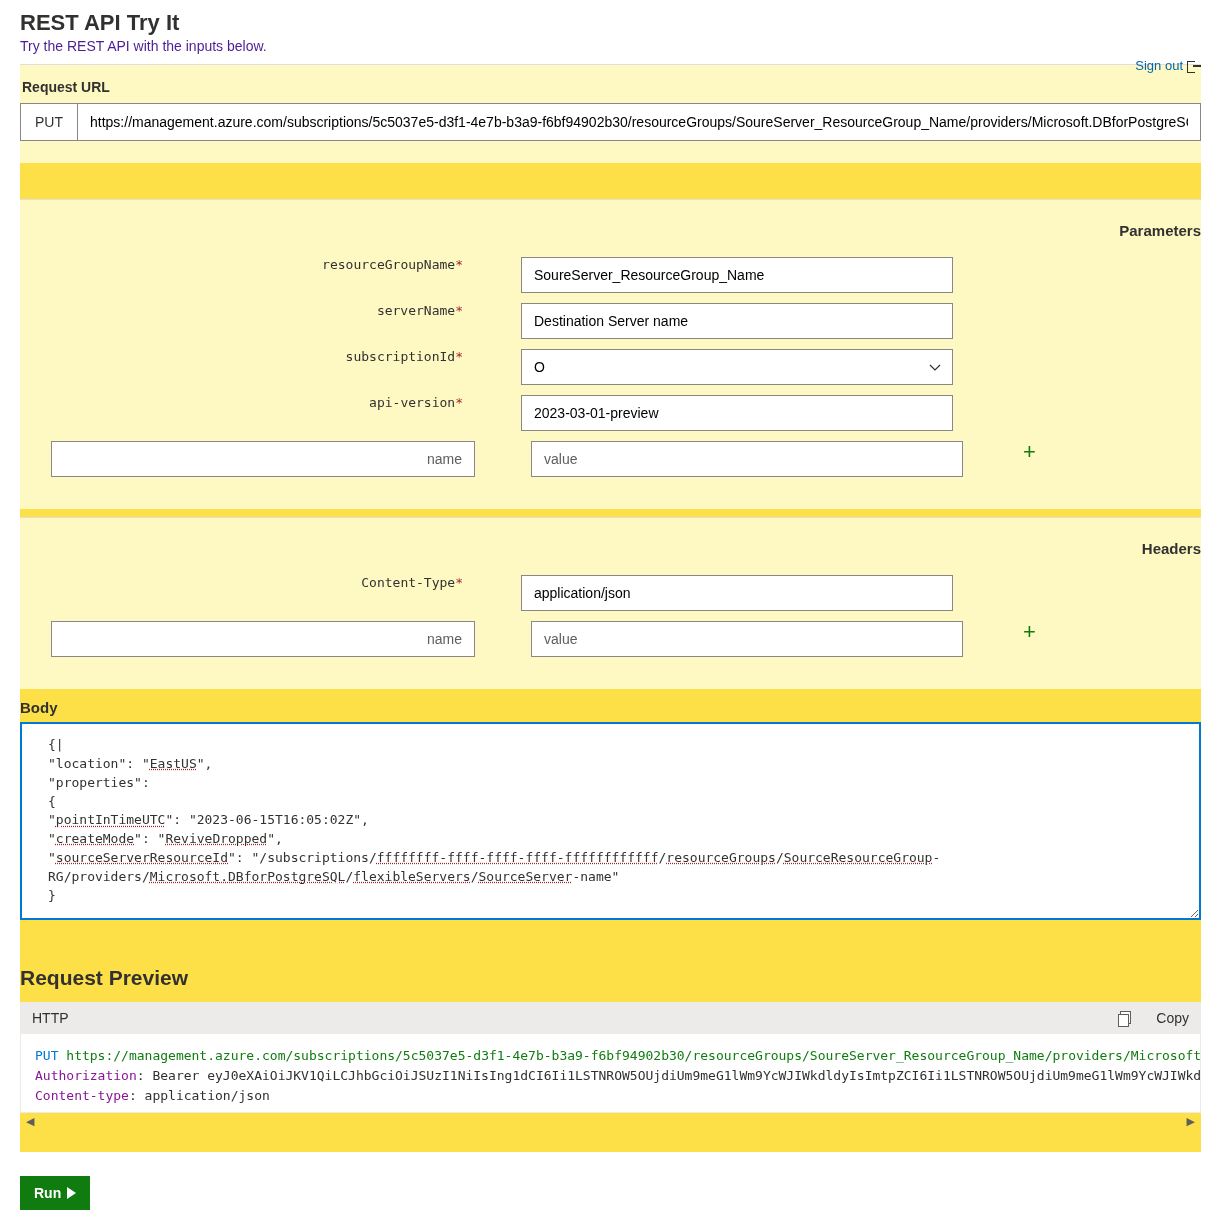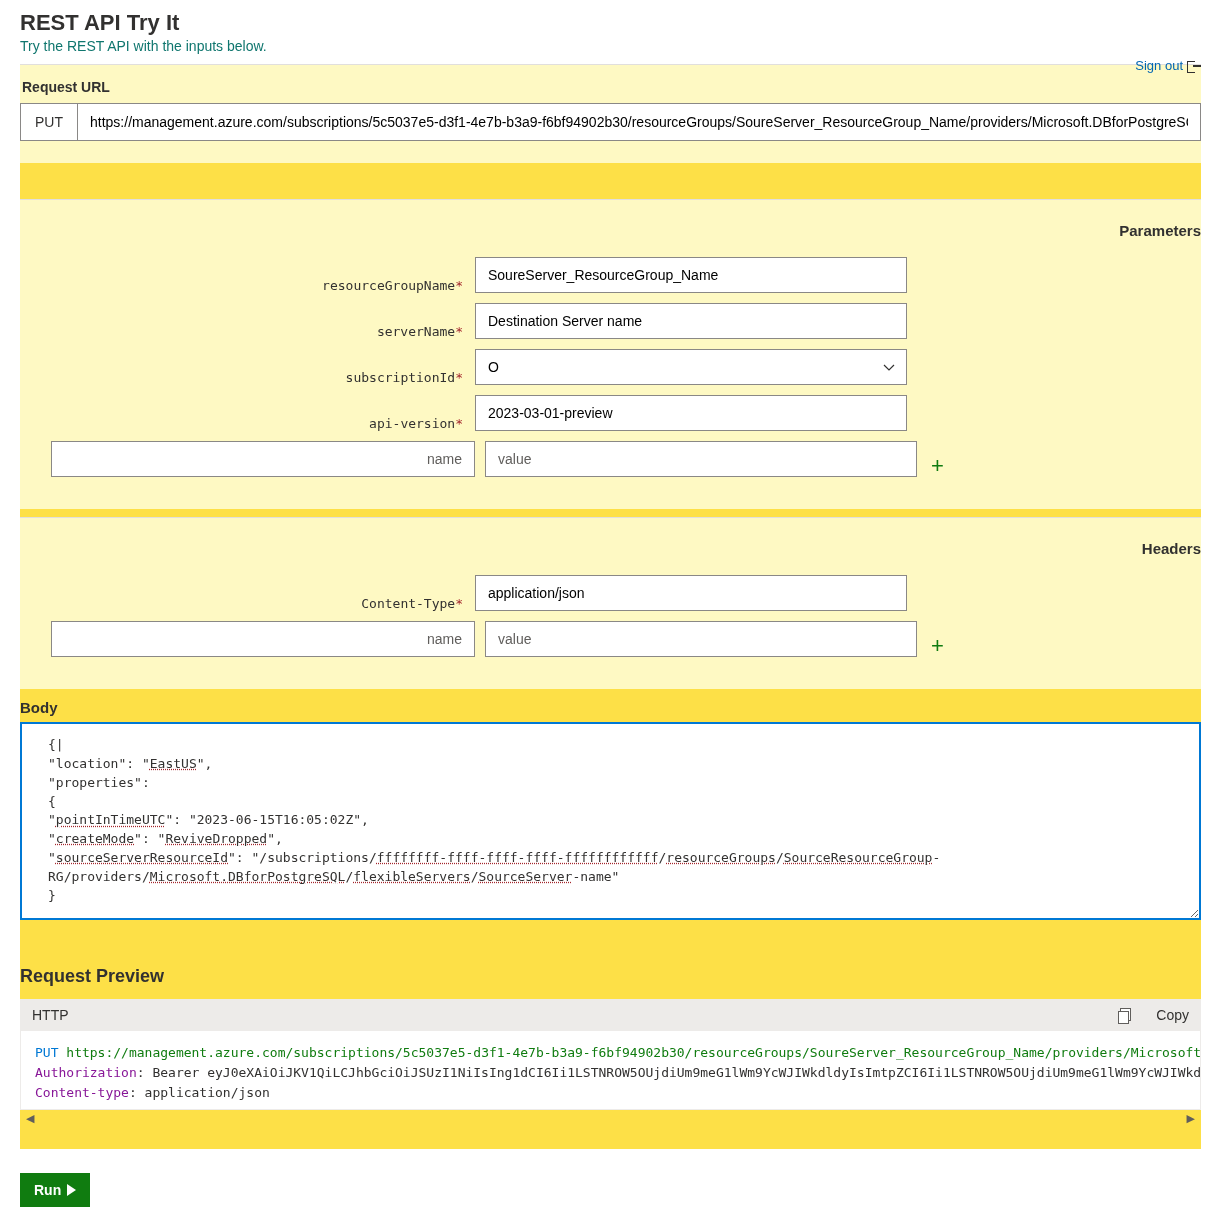--- a/index.html
+++ b/index.html
@@ -1,50 +1,50 @@
 <!DOCTYPE html>
 <html><head>
 <meta charset="utf-8">
 <style>
 * { box-sizing: border-box; margin: 0; padding: 0; }
 body { font-family: "Segoe UI", -apple-system, sans-serif; font-size: 14px; color: #323130; background: #fff; width: 1221px; }
 .page { padding: 10px 20px 30px; }
 .header { padding: 0 0 10px 0; position: relative; }
 h1 { font-size: 22px; font-weight: 600; margin-bottom: 2px; }
-.subtitle { font-size: 14px; color: #0f766e; }
+.subtitle { font-size: 14px; color: #4c1d95; }
 .signout { position: absolute; right: 0; top: 48px; color: #0065b3; font-size: 13px; text-decoration: none; display: flex; align-items: center; gap: 4px; }
 .signout-icon { width: 14px; height: 14px; display: inline-block; position: relative; }
 .signout-icon::before { content:''; position:absolute; left:0; top:2px; width:7px; height:10px; border:1px solid #323130; border-right:none; }
 .signout-icon::after { content:''; position:absolute; right:0; top:6px; width:8px; height:2px; background:#323130; }
 .section { background: #fef9c3; border-top:1px solid #e1dfdd; padding: 14px 0 22px; }
 .section-white { background:#fde047; }
 .label { font-size: 14px; font-weight: 600; margin-bottom: 8px; padding: 0; }
 .request-url .label { padding-left: 2px; }
 .url-row { display: flex; }
 .method-box { border:1px solid #8a8886; border-right:none; background:#fff; padding:10px 14px; font-size:14px; min-width:56px; display:flex; align-items:center; }
 .url-input { flex:1; border:1px solid #8a8886; padding:10px 12px; font-size:14px; font-family:inherit; background:#fff; overflow:hidden; white-space:nowrap; text-overflow:clip; }
 .centered-title { text-align:right; font-weight:600; font-size:15px; padding: 8px 0 18px; }
-.form-row { display:flex; align-items:flex-end; margin-bottom:10px; min-height:36px; }
+.form-row { display:flex; align-items:flex-start; margin-bottom:10px; min-height:36px;gap:46px; }
 .form-label-col { width: 455px; text-align:right; padding-right: 12px; font-family: Consolas, monospace; font-size:13px; }
 .req { color:#a4262c; }
 .form-input-col { width: 432px; }
 .text-input, .select-input { width:100%; border:1px solid #8a8886; padding:9px 12px; font-size:14px; background:#fff; font-family:inherit; }
 .select-wrap { position:relative; }
 .select-input { appearance:none; -webkit-appearance:none; padding-right:36px; }
 .select-chevron { position:absolute; right:12px; top:50%; transform:translateY(-50%); pointer-events:none; }
 .name-input-col { width: 424px; padding-right:0; }
 .name-input { width:100%; border:1px solid #8a8886; padding:9px 12px; font-size:14px; text-align:right; color:#605e5c; background:#fff; }
 .name-row .form-input-col { margin-left: 10px; }
 .plus-btn { color:#107c10; font-size:22px; font-weight:400; margin-left:14px; cursor:pointer; user-select:none; line-height:1; }
 .body-section { padding-top:10px; }
 .body-label { font-weight:600; font-size:15px; margin-bottom:6px; }
 .body-editor { width:100%; min-height:160px; border:2px solid #0078d4; padding:12px 26px; font-family: Consolas, monospace; font-size:13px; line-height:1.45; resize:vertical; background:#fff; outline:none; overflow-y:scroll; }
 .body-editor .u { text-decoration: underline dotted #a4262c; }
 .preview-section { padding-top:24px; }
-.preview-label { font-weight:600; font-size:18px; margin-bottom:12px; }
+.preview-label { font-weight:600; font-size:21px; margin-bottom:12px; }
 .preview-header { background:#edebe9; padding:8px 12px; display:flex; justify-content:space-between; align-items:center; font-size:14px; }
 .copy-btn { display:flex; align-items:center; gap:24px; color:#323130; cursor:pointer; font-size:14px; }
 .copy-icon { width:14px; height:14px; position:relative; display:inline-block; }
 .copy-icon::before { content:''; position:absolute; left:2px; top:0; width:9px; height:11px; border:1px solid #605e5c; background:#fff; }
 .copy-icon::after { content:''; position:absolute; left:0; top:3px; width:9px; height:11px; border:1px solid #605e5c; background:#fff; }
 .preview-code { background:#fff; padding:12px 14px 6px; font-family:Consolas,monospace; font-size:13px; line-height:1.55; overflow-x:auto; white-space:nowrap; border:1px solid #edebe9; border-top:none; }
 .preview-code .m { color:#0078d4; }
 .preview-code .url { color:#107c10; }
 .preview-code .k { color:#881798; }
 .preview-scroll { overflow-x:scroll; }

